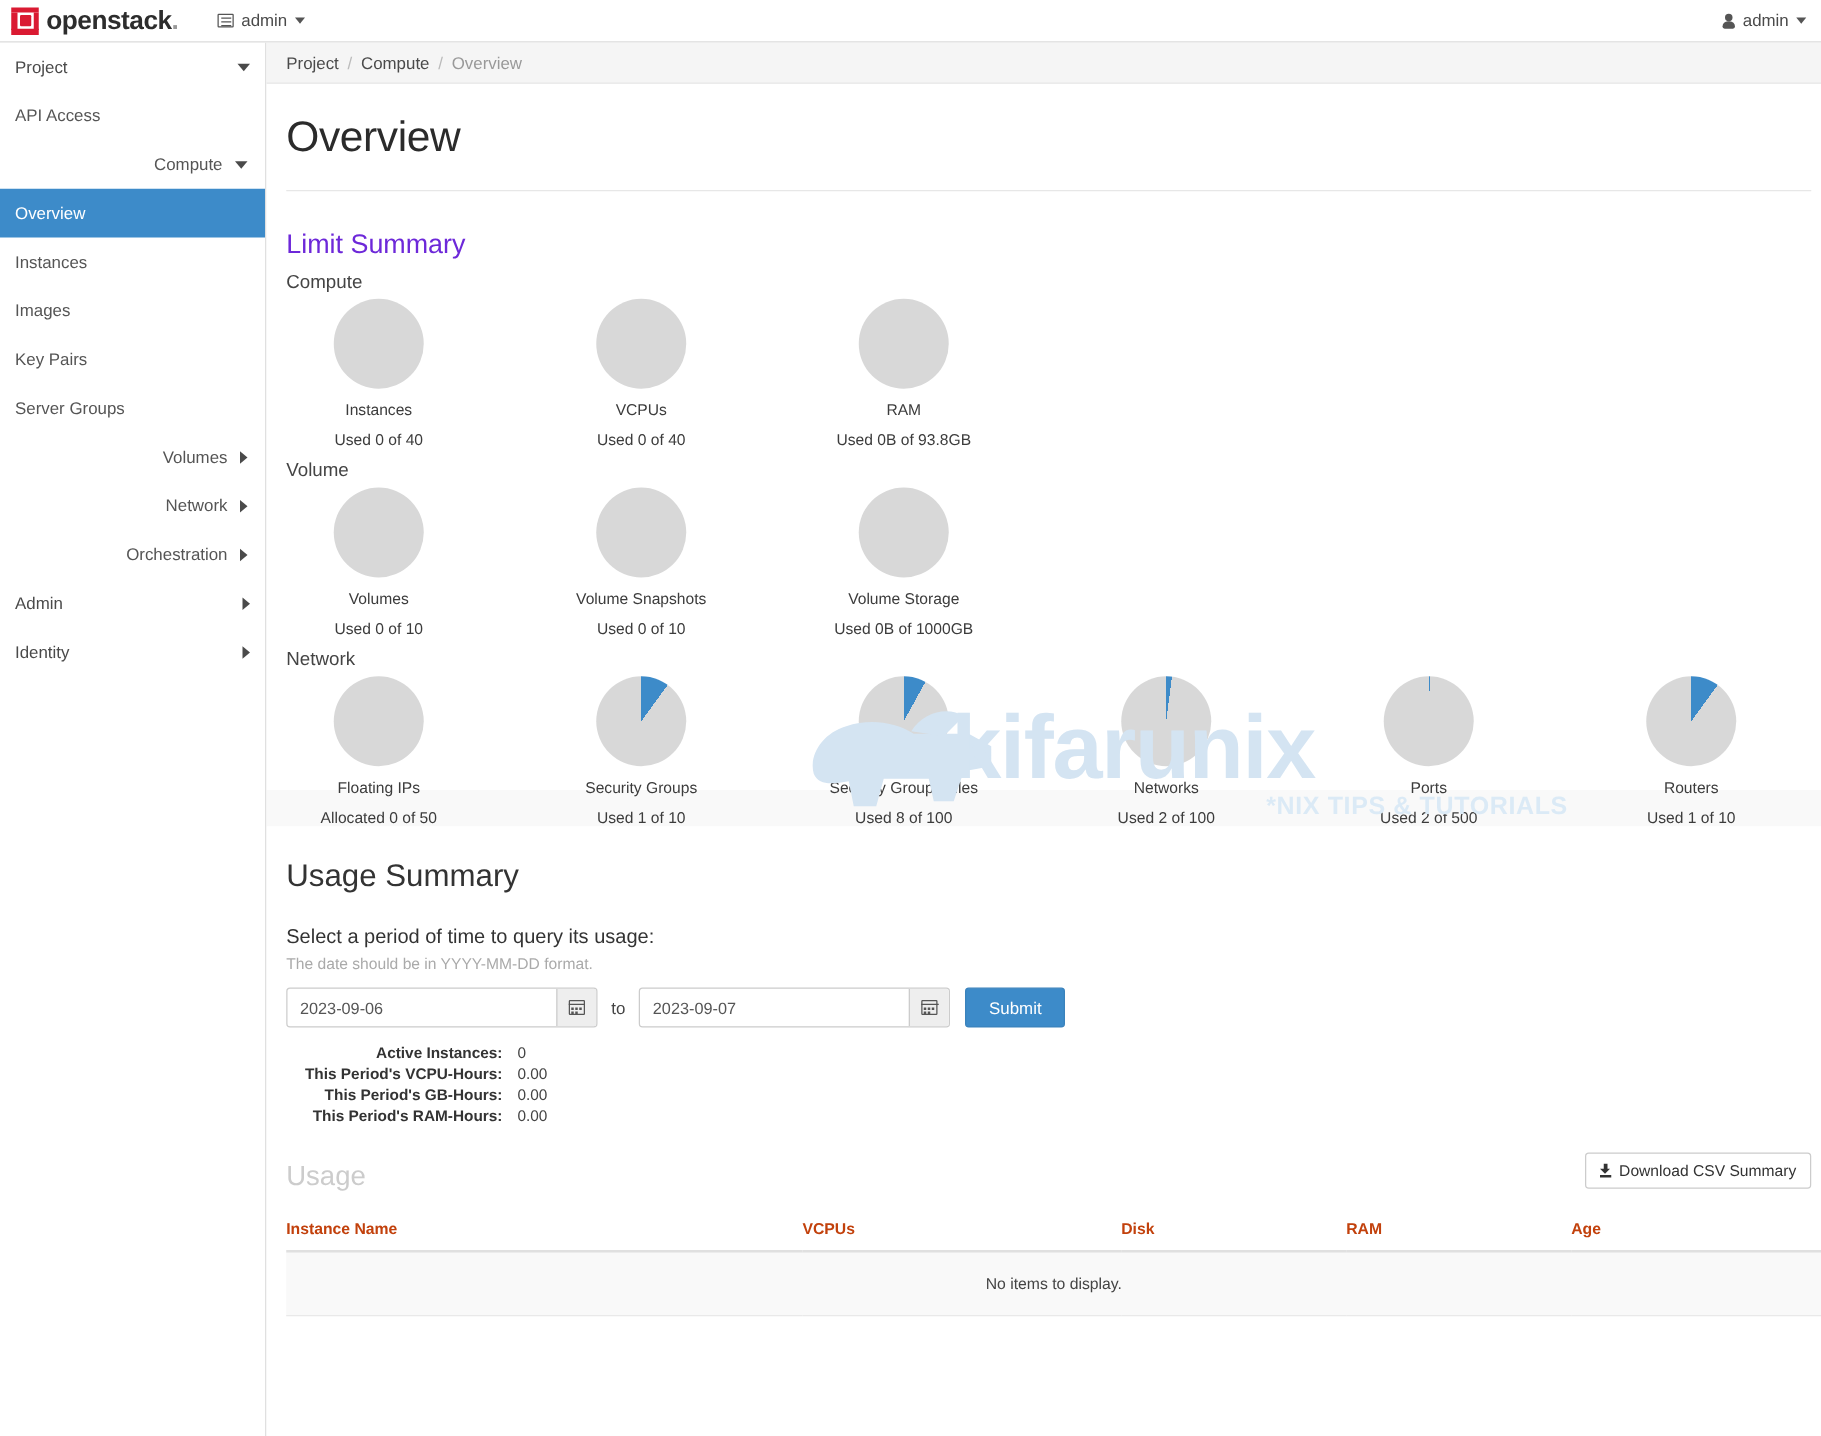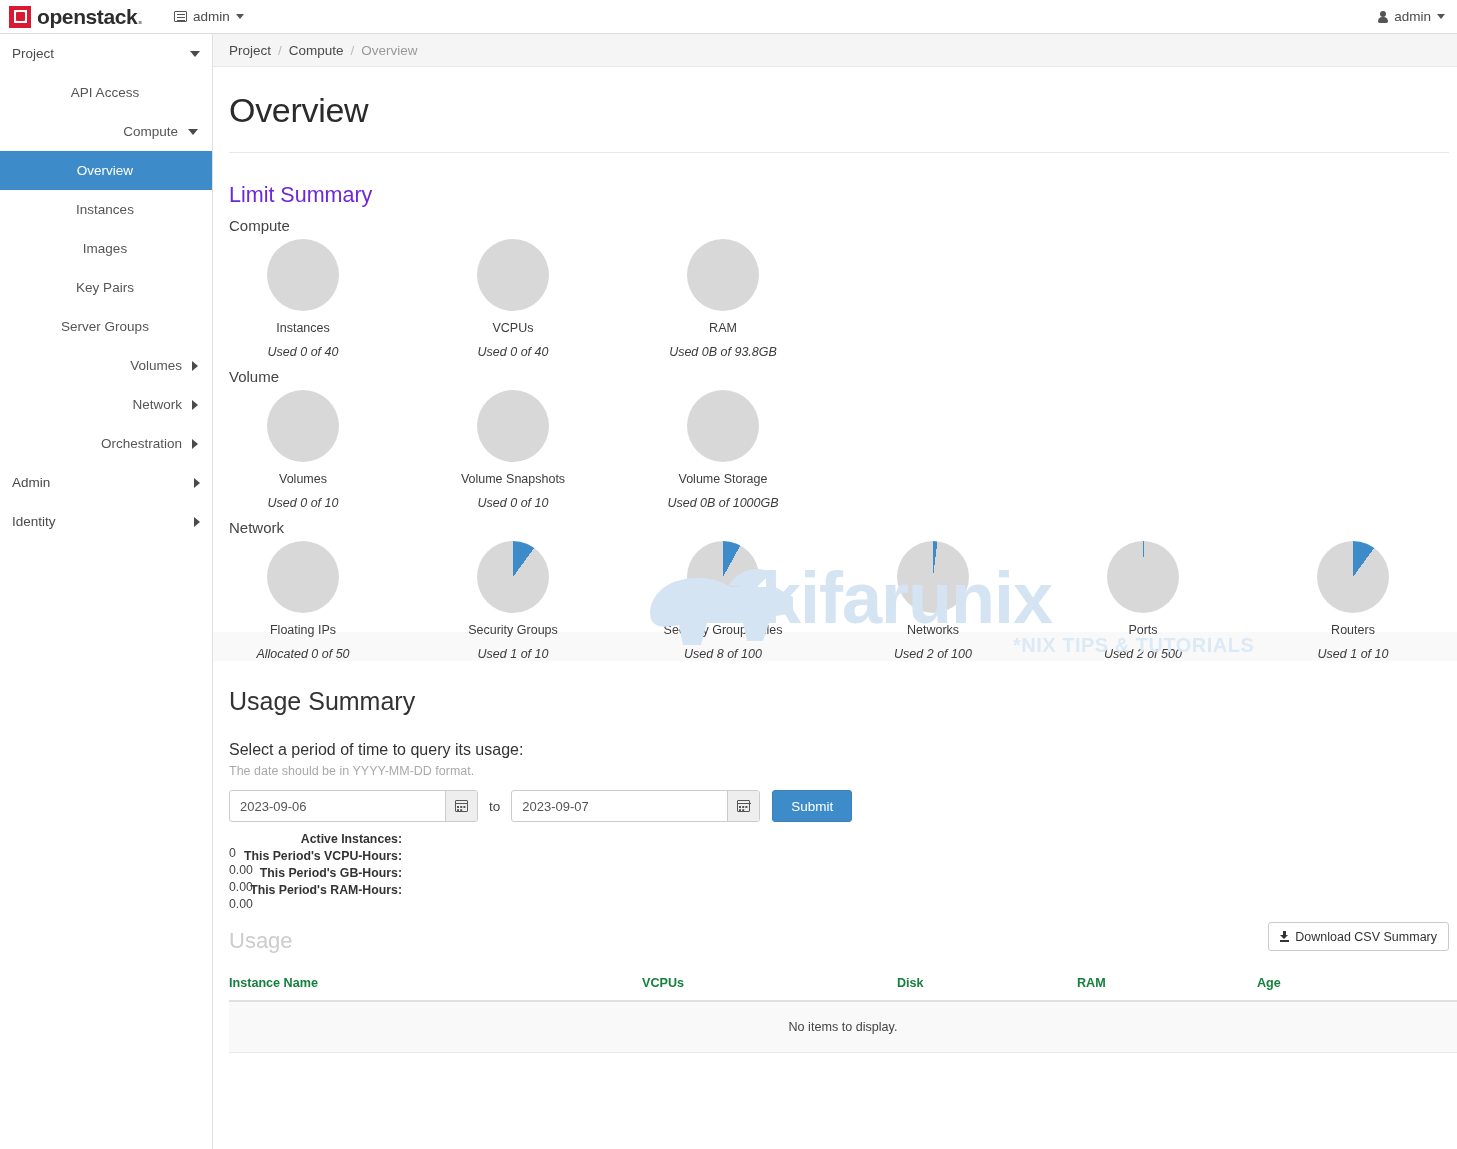--- a/index.html
+++ b/index.html
@@ -77,21 +77,21 @@
   
   .sidebar {
     position:absolute; top:34px; left:0; width:213px; height:1115px;
     background:#ffffff; border-right:1px solid #e0e0e0;
     z-index: 20;
   }
   .nav-row {
     position:relative; display:flex; align-items:center;
     height:39px; padding:0 12px 0 12px;
     font-size:13.5px; color:#555; cursor:pointer;
-    justify-content:center;
+    justify-content:flex-start;
   }
   .nav-row.lvl0 { justify-content:space-between; color:#4a4a4a; }
   .nav-row.lvl1 { padding-right:14px; }
   .nav-row.lvl2 { padding-right:14px; }
   .nav-row .lbl { white-space:nowrap; }
   .nav-row.active { background:#3d8bc9; color:#ffffff; }
   .nav-row.active .lbl { color:#ffffff; }
   .chev-d {
     width:0;height:0;border-left:5px solid transparent;border-right:5px solid transparent;
     border-top:6px solid #4a4a4a; margin-left:10px;
@@ -138,21 +138,21 @@
     position:absolute; top:0; width:160px; text-align:center;
   }
   .donut {
     width:72px; height:72px; border-radius:50%;
     margin:5px auto 0 auto;
   }
   .chart-label {
     font-size:12.5px; color:#3c3c3c; margin-top:10px; white-space:nowrap;
   }
   .chart-sub {
-    font-size:12.5px; color:#3c3c3c; margin-top:10px; white-space:nowrap;font-style:italic;
+    font-size:12.5px; color:#3c3c3c; margin-top:10px; white-space:nowrap;
   }
 
   .band-grey { position:absolute; left:0; width:1244px; background:#f9f9f9; }
 
   
   .usage-wrap { position:relative; }
   .sec-h2b {
     font-size:25px; color:#333; font-weight:normal; padding:26px 0 0 16px;
   }
   .q-label { font-size:16px; color:#333; padding:25px 0 0 16px; }
@@ -184,21 +184,21 @@
     box-shadow:3.2px 0 0 #555, 6.4px 0 0 #555, 0 3.2px 0 #555, 3.2px 3.2px 0 #555;
   }
   .to-word { font-size:13.5px; color:#444; margin:0 11px; }
   .submit-btn {
     margin-left:12px; height:32px; padding:0 18px;
     background:#3d8bc9; color:#fff; border:1px solid #3a82bc; border-radius:3px;
     font-size:13.5px; cursor:pointer; font-family:"Liberation Sans", sans-serif;
   }
 
   .stats { padding:10px 0 0 16px; }
-  .stat-line { display:flex; align-items:flex-start; height:17px;flex-direction:column; }
+  .stat-line { display:flex; align-items:flex-end; height:17px; }
   .stat-k {
     width:185px; text-align:right; font-size:12.3px; font-weight:bold; color:#333;
     padding-right:12px;
   }
   .stat-v { font-size:12.3px; color:#444; }
 
   
   .table-head-row {
     position:relative; height:46px; margin-top:22px;
   }
@@ -217,21 +217,21 @@
     content:"";position:absolute;left:3px;top:0;width:3px;height:5px;background:#333;
   }
   .dl-ico::after{
     content:"";position:absolute;left:0;top:4px;width:0;height:0;
     border-left:4.5px solid transparent;border-right:4.5px solid transparent;border-top:4.5px solid #333;
   }
   .dl-base{position:absolute;left:0;bottom:0;width:9px;height:1.6px;background:#333;}
 
   .tbl { width:1228px; margin-left:16px; border-collapse:collapse; }
   .tbl th {
-    text-align:left; font-size:12.6px; color:#15803d; font-weight:bold;
+    text-align:left; font-size:12.6px; color:#c2410c; font-weight:bold;
     padding:8px 0 10px 0; border-bottom:2px solid #e0e0e0;
   }
   .tbl td {
     text-align:center; font-size:12.6px; color:#444;
     padding:18px 0; background:#f9f9f9; border-bottom:1px solid #e9e9e9;
   }
 
   
   .watermark {
     position:absolute; left:430px; top:505px; width:620px; height:150px;

